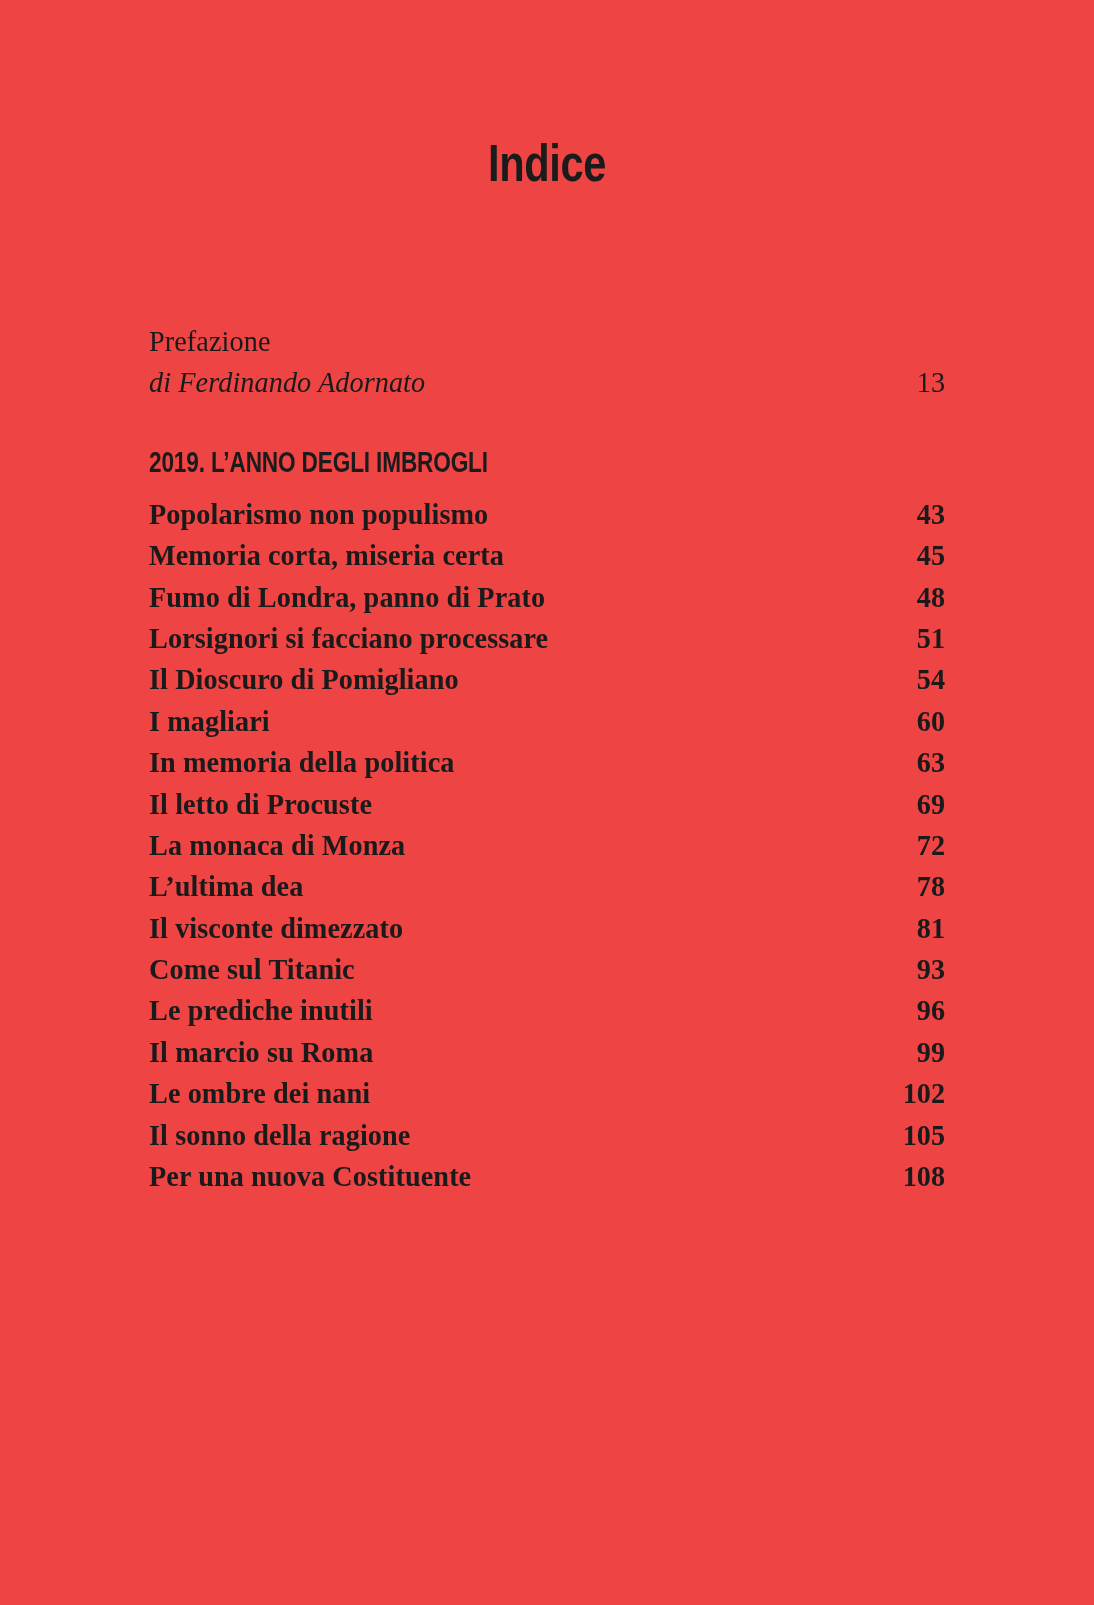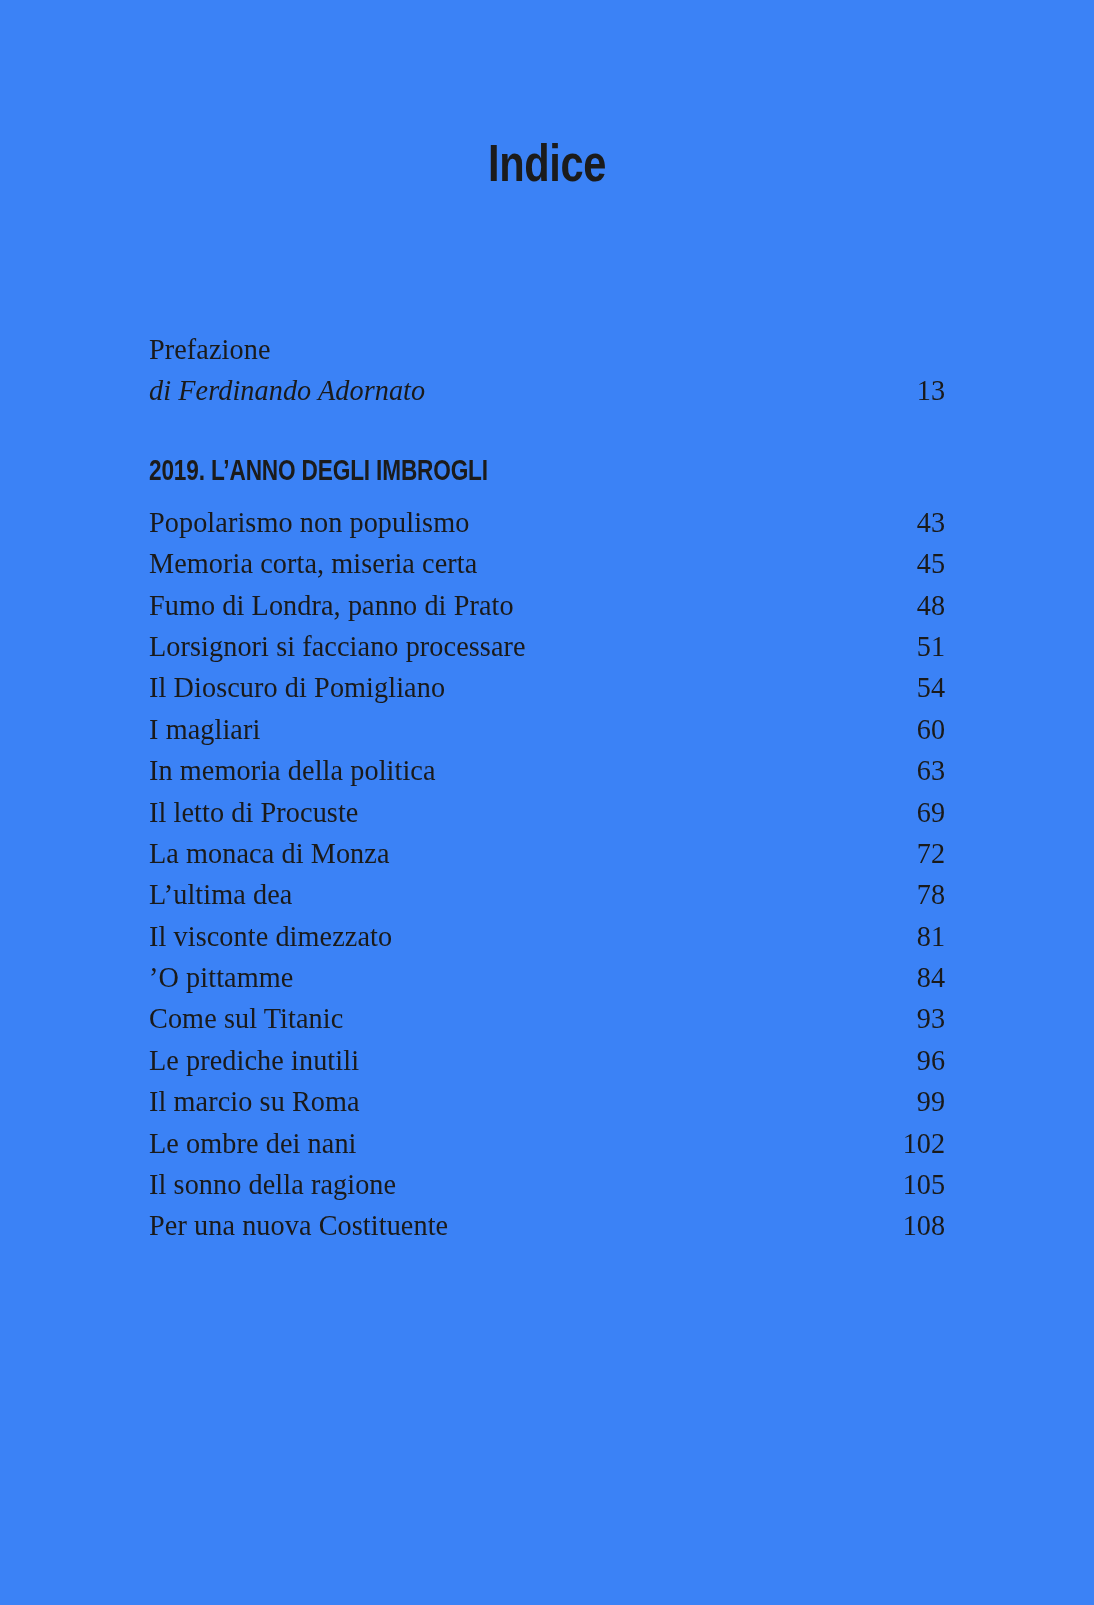--- a/index.html
+++ b/index.html
@@ -14,21 +14,21 @@
     position: relative;
     overflow: hidden;
     font-family: "Liberation Serif", "DejaVu Serif", serif;
     color: #1a1a1a;
     -webkit-font-smoothing: antialiased;
   }
 
   .page {
     position: absolute;
     inset: 0;
-    background: #3b82f6;
+    background: #ef4444;
   }
 
   
   .toc-title {
     position: absolute;
     top: 134px;
     left: 0;
     width: 1094px;
     text-align: center;
     font-family: "Liberation Sans Narrow", "Liberation Sans", sans-serif;
@@ -40,29 +40,29 @@
     transform: scaleX(0.80);
     transform-origin: 50% 50%;
   }
 
   
   .toc-body {
     position: absolute;
     left: 149px;
     top: 320px;
     width: 796px;   
-    margin-top: 8px;
   }
 
   .entry {
     position: relative;
     display: flex;
     align-items: baseline;
     justify-content: space-between;
     height: 41.4px;
+    font-weight: bold;
   }
 
   .entry .label {
     font-size: 30px;
     line-height: 41.4px;
     letter-spacing: 0.1px;
     white-space: nowrap;
     transform: scaleX(0.94);
     transform-origin: 0 50%;
   }
@@ -187,24 +187,20 @@
         </div>
         <div class="entry">
           <span class="label">L’ultima dea</span>
           <span class="page-no">78</span>
         </div>
         <div class="entry">
           <span class="label">Il visconte dimezzato</span>
           <span class="page-no">81</span>
         </div>
         <div class="entry">
-          <span class="label">’O pittamme</span>
-          <span class="page-no">84</span>
-        </div>
-        <div class="entry">
           <span class="label">Come sul Titanic</span>
           <span class="page-no">93</span>
         </div>
         <div class="entry">
           <span class="label">Le prediche inutili</span>
           <span class="page-no">96</span>
         </div>
         <div class="entry">
           <span class="label">Il marcio su Roma</span>
           <span class="page-no">99</span>

